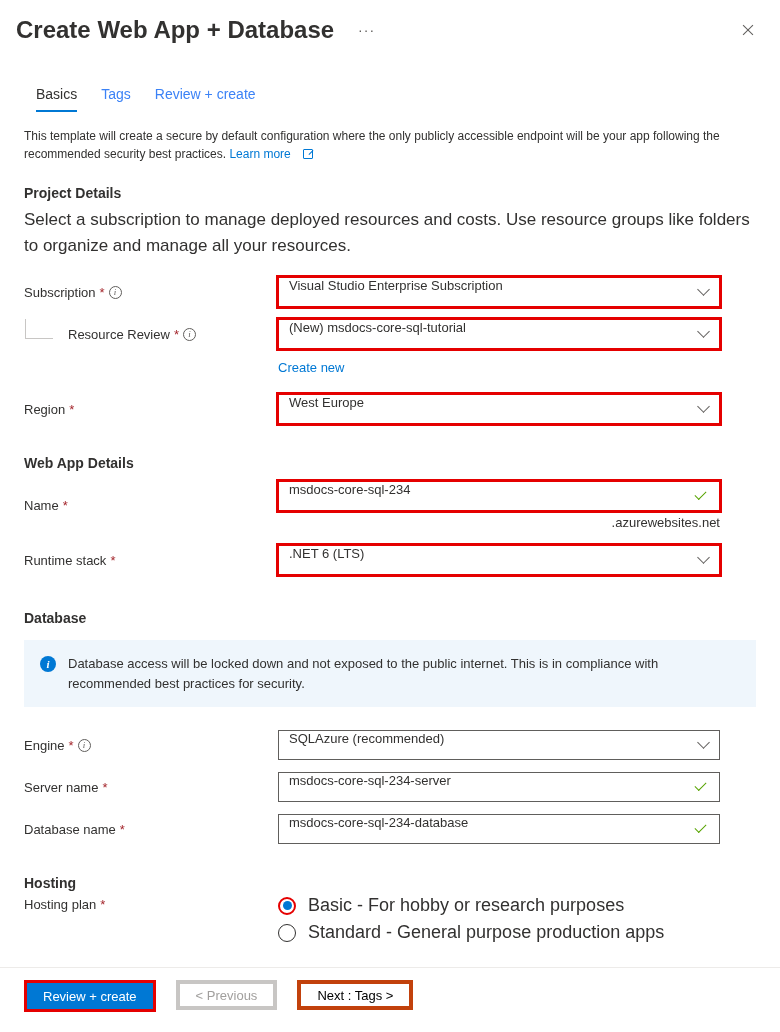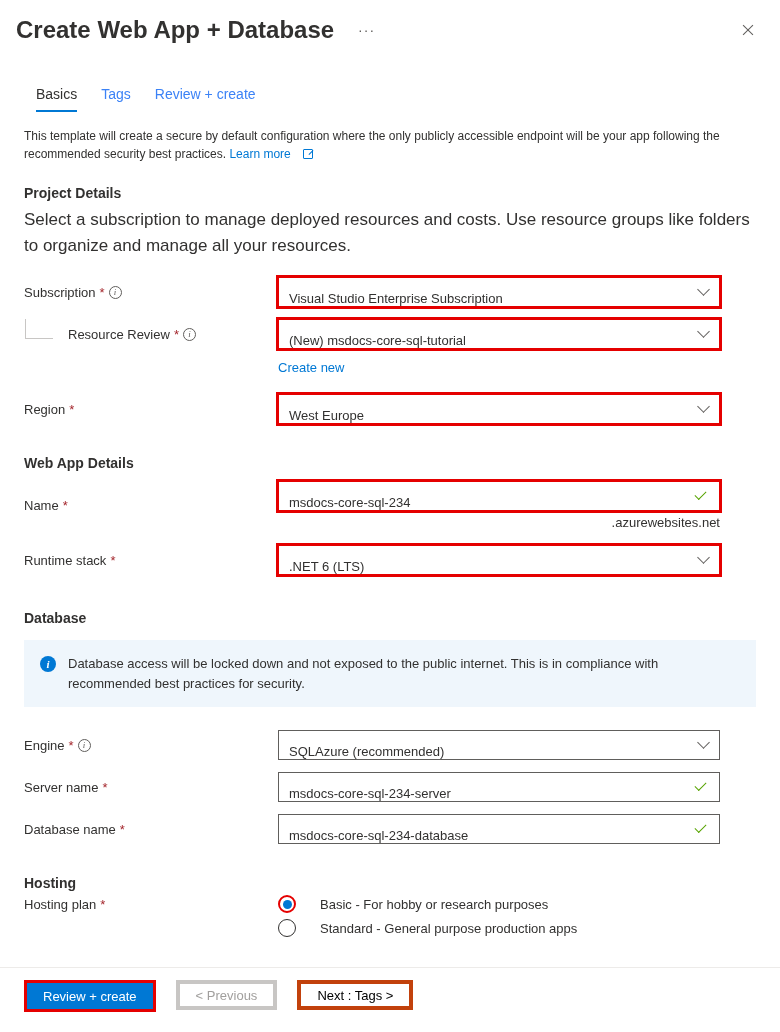--- a/index.html
+++ b/index.html
@@ -167,21 +167,21 @@
     }
     .select-box, .text-input {
       width: 100%;
       height: 30px;
       border: 1px solid #605e5c;
       padding: 0 28px 0 10px;
       font-size: 13px;
       background: #ffffff;
       position: relative;
       display: flex;
-      align-items: flex-end;
+      align-items: flex-start;
       cursor: pointer;
     }
     .highlighted {
       outline: 3px solid #e50000;
       outline-offset: -1px;
     }
     .chevron-down {
       position: absolute;
       right: 10px;
       top: 50%;
@@ -256,22 +256,22 @@
       margin-top: 2px;
     }
     .radio-group {
       display: flex;
       flex-direction: column;
       gap: 6px;
     }
     .radio-option {
       display: flex;
       align-items: center;
-      gap: 24px;
-      font-size: 13px;
+      gap: 12px;
+      font-size: 18px;
       cursor: pointer;
     }
     .radio-circle {
       width: 18px;
       height: 18px;
       border: 1px solid #323130;
       border-radius: 50%;
       display: flex;
       align-items: center;
       justify-content: center;

